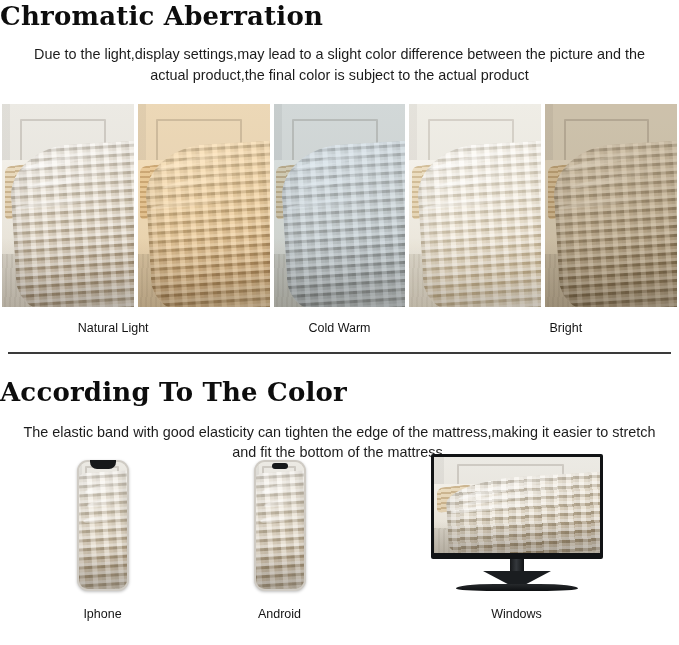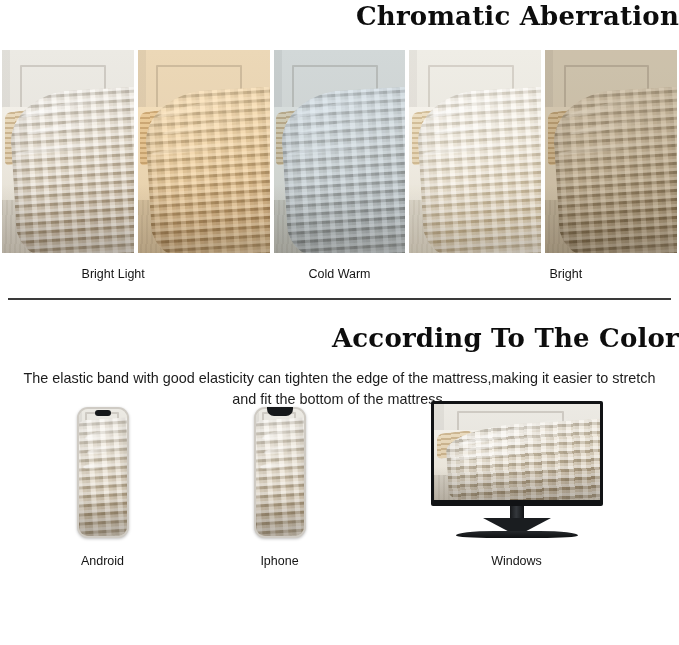--- a/index.html
+++ b/index.html
@@ -8,21 +8,21 @@
     width: 679px;
     height: 645px;
     background: #ffffff;
     font-family: "Liberation Sans", sans-serif;
     overflow: hidden;
     position: relative;
   }
 
   
   .section-title {
-    text-align: right;
+    text-align: left;
     font-family: "DejaVu Serif", serif;
     font-weight: 700;
     font-size: 26px;
     letter-spacing: 0.2px;
     color: #0d0d0d;
     line-height: 1.15;
   }
 
   .section-body {
     text-align: center;
@@ -265,20 +265,21 @@
 
   .mini-scene { position: absolute; inset: 0; }
 </style>
 </head>
 <body>
 
 <div id="section-chromatic">
 
   <h1 class="section-title">Chromatic Aberration</h1>
 
+  <p id="chromatic-desc" class="section-body">Due to the light,display settings,may lead to a slight color difference between the picture and the actual product,the final color is subject to the actual product</p>
 
   <div class="swatch-strip">
 
     <div class="swatch-cell">
       <div class="swatch-photo">
         <div class="scene" style="--bl-hi:#f4efe6; --bl-mid:#ddceb5; --bl-lo:#bfa98a;">
           <div class="wall"></div>
             <div class="floor"></div>
           <div class="sofa"></div>
             <div class="cushion"></div>
@@ -355,71 +356,71 @@
             <div class="fold f3"></div>
           <div class="shade"></div>
         </div>
         <div class="tint" style="background:#ded3c0;"></div>
       </div>
     </div>
 
   </div>
 
   <div class="label-row">
-    <div class="swatch-label">Bright Light</div>
+    <div class="swatch-label">Natural Light</div>
     <div class="swatch-label">Cold Warm</div>
     <div class="swatch-label">Bright</div>
   </div>
 
 </div>
 
 <div class="divider"></div>
 
 <div id="section-color">
 
   <h2 class="section-title">According To The Color</h2>
 
   <p id="color-desc" class="section-body">The elastic band with good elasticity can tighten the edge of the mattress,making it easier to stretch and fit the bottom of the mattress.</p>
 
   <div class="device-strip">
+
+    <div class="device-col">
+      <div class="phone iphone">
+        <div class="cutout"></div>
+        <div class="screen">
+          <div class="mini-scene scene" style="--bl-hi:#f7f2e8; --bl-mid:#dfd1b8; --bl-lo:#c4af8e;">
+            <div class="wall" style="height:24%"></div>
+            <div class="floor" style="height:18%"></div>
+            <div class="blanket" style="left:-12%; top:8%; width:128%; height:92%; border-radius:30% 8% 4% 20%/18% 8% 4% 14%;"></div>
+            <div class="fold f1" style="top:18%"></div>
+            <div class="fold f2" style="top:30%"></div>
+            <div class="fold f3" style="top:42%"></div>
+            <div class="shade"></div>
+          </div>
+        </div>
+      </div>
+      <div class="device-label">Iphone</div>
+    </div>
 
     <div class="device-col">
       <div class="phone android">
         <div class="cutout"></div>
         <div class="screen">
           <div class="mini-scene scene" style="--bl-hi:#f7f2e8; --bl-mid:#ded0b7; --bl-lo:#c3ae8d;">
             <div class="wall" style="height:24%"></div>
             <div class="floor" style="height:18%"></div>
             <div class="blanket" style="left:-12%; top:8%; width:128%; height:92%; border-radius:30% 8% 4% 20%/18% 8% 4% 14%;"></div>
             <div class="fold f1" style="top:18%"></div>
             <div class="fold f2" style="top:30%"></div>
             <div class="fold f3" style="top:42%"></div>
             <div class="shade"></div>
           </div>
         </div>
       </div>
       <div class="device-label">Android</div>
-    </div>
-
-    <div class="device-col">
-      <div class="phone iphone">
-        <div class="cutout"></div>
-        <div class="screen">
-          <div class="mini-scene scene" style="--bl-hi:#f7f2e8; --bl-mid:#dfd1b8; --bl-lo:#c4af8e;">
-            <div class="wall" style="height:24%"></div>
-            <div class="floor" style="height:18%"></div>
-            <div class="blanket" style="left:-12%; top:8%; width:128%; height:92%; border-radius:30% 8% 4% 20%/18% 8% 4% 14%;"></div>
-            <div class="fold f1" style="top:18%"></div>
-            <div class="fold f2" style="top:30%"></div>
-            <div class="fold f3" style="top:42%"></div>
-            <div class="shade"></div>
-          </div>
-        </div>
-      </div>
-      <div class="device-label">Iphone</div>
     </div>
 
 
     <div class="device-col">
       <div class="monitor">
         <div class="panel">
           <div class="screen">
             <div class="mini-scene scene" style="--bl-hi:#f6f1e7; --bl-mid:#ded0b6; --bl-lo:#c2ad8c;">
               <div class="wall"></div>
                 <div class="floor"></div>

